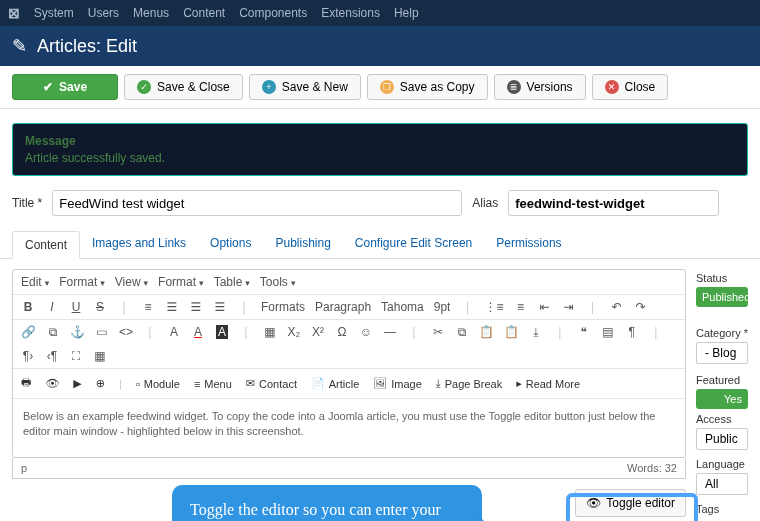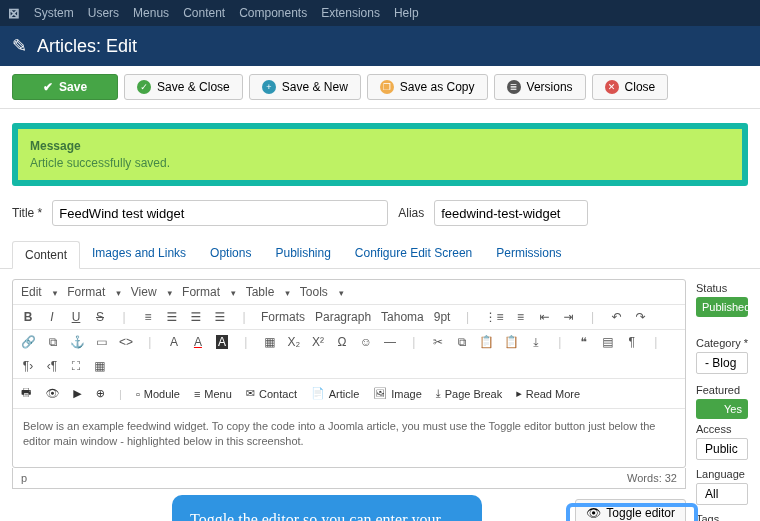--- a/index.html
+++ b/index.html
@@ -11,39 +11,39 @@
 .header .title { font-size: 18px; text-align: center; }
 .actionbar { padding: 8px 12px; display: flex; gap: 6px; border-bottom: 1px solid #e0e0e0; }
 .btn { display: inline-flex; align-items: center; gap: 6px; padding: 5px 12px; border: 1px solid #c8c8c8; background: #f8f8f8; border-radius: 3px; font-size: 12px; cursor: pointer; height: 26px; }
 .btn-green { background: #46a546; border-color: #3d8f3d; color: #fff; font-weight: bold; padding: 5px 30px; }
 .icon-sm { width: 14px; height: 14px; display: inline-flex; align-items: center; justify-content: center; border-radius: 50%; font-size: 9px; }
 .ic-check { background: #46a546; color:#fff; }
 .ic-plus { background: #2f96b4; color:#fff; }
 .ic-copy { background: #f0ad4e; color:#fff; }
 .ic-ver { background: #555; color:#fff; }
 .ic-close { background: #d9534f; color:#fff; }
-.message { margin: 14px 12px 8px; border: 6px solid #14b8a6; background: #bef264; padding: 10px 12px; color: #468847; border-radius: 3px; }
+.message { margin: 14px 12px 8px; border: 1px solid #14b8a6; background: #0f172a; padding: 10px 12px; color: #468847; border-radius: 3px; }
 .message .mtitle { font-weight: bold; margin-bottom: 3px; color:#3c763d; }
 .formrow { display: flex; align-items: center; gap: 10px; padding: 6px 12px; }
 .formrow label { font-size: 12px; }
 .formrow input { padding: 4px 6px; border: 1px solid #ccc; border-radius: 3px; font-size: 13px; height: 26px; }
-.title-in { width: 336px; }
-.alias-in { width: 154px; }
+.title-in { width: 410px; }
+.alias-in { width: 211px; font-weight: bold; }
 .tabs { display: flex; gap: 0; padding: 0 12px; border-bottom: 1px solid #ddd; margin-top: 8px; }
 .tab { padding: 6px 12px; font-size: 12px; color: #0b5ea8; cursor: pointer; }
 .tab.active { border: 1px solid #ddd; border-bottom: 1px solid #fff; border-radius: 3px 3px 0 0; color: #333; background:#fff; position: relative; top:1px;}
 .main { display: flex; padding: 10px 12px; gap: 10px; align-items: flex-start; }
 .editor-col { width: 680px; }
 .side-col { flex: 1; min-width: 52px; font-size: 11px; color:#333; }
 .side-col .slabel { margin: 3px 0 3px; }
 .pill-green { background:#46a546; color:#fff; padding:4px 6px; border-radius:3px; font-size:11px; display:inline-block; text-align:right; width:100%; }
 .side-in { width: 100%; border:1px solid #ccc; padding:3px 8px; font-size:12px; height:22px; border-radius:2px; }
 .editor-wrap { border: 1px solid #ccc; border-radius: 3px; }
 .tb-row { display: flex; align-items: center; gap: 10px; padding: 5px 8px; border-bottom: 1px solid #e5e5e5; flex-wrap: wrap; font-size: 12px; color:#555; }
-.tb-row .dd { display:inline-flex; align-items:center; gap:11px; cursor:pointer; }
+.tb-row .dd { display:inline-flex; align-items:center; gap:3px; cursor:pointer; }
 .tb-row .caret::after { content: "▾"; font-size:9px; }
 .iconrow { display:flex; gap:10px; padding:5px 8px; border-bottom:1px solid #e5e5e5; color:#555; font-size:12px; flex-wrap:wrap; align-items:center;}
 .iconrow span { cursor:pointer; min-width:14px; text-align:center; }
 .modrow { display:flex; gap:14px; padding:5px 8px; border-bottom:1px solid #e5e5e5; font-size:11px; color:#333; align-items:center; flex-wrap:wrap;}
 .modbtn { display:inline-flex; align-items:center; gap:4px; cursor:pointer;}
 .editor-body { padding: 10px; font-size: 11px; color: #666; min-height: 58px; line-height:1.4;}
 .statusbar { display:flex; justify-content:space-between; border:1px solid #ccc; border-top:none; padding:4px 8px; font-size:11px; color:#666;}
 .toggle-wrap { display:flex; justify-content:flex-end; margin-top:10px;}
 .toggle-btn { border:1px solid #ccc; background:#f8f8f8; padding:6px 10px; border-radius:3px; display:inline-flex; gap:5px; align-items:center; font-size:12px; cursor:pointer;}
 .hl-box { position:absolute; border:4px solid #4da3ff; border-radius:6px; }

